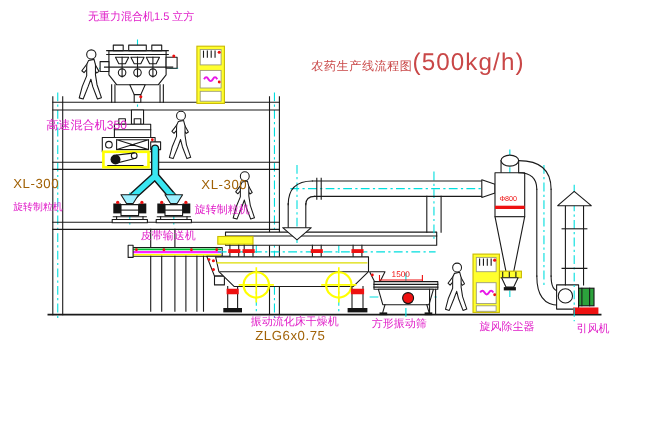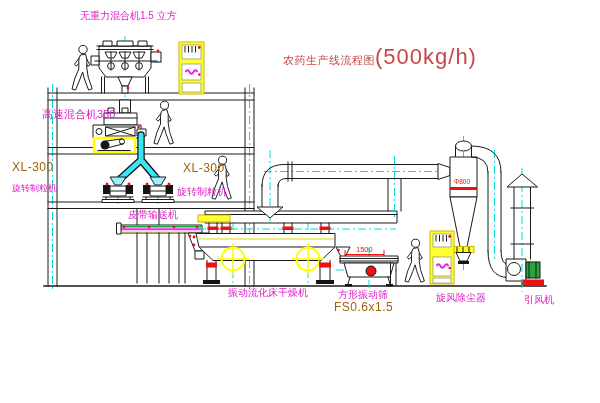--- a/index.html
+++ b/index.html
@@ -354,23 +354,23 @@
 
 <div class="lbl-model" style="left:12px;top:161px">XL-300</div>
 <div class="lbl sm9" style="left:12px;top:184px">旋转制粒机</div>
 
 <div class="lbl-model" style="left:183px;top:162px">XL-300</div>
 <div class="lbl" style="left:177px;top:187px">旋转制粒机</div>
 
 <div class="lbl" style="left:128px;top:210px">皮带输送机</div>
 
 <div class="lbl" style="left:228px;top:288px">振动流化床干燥机</div>
+<div class="lbl-model" style="left:232px;top:299px">ZLG6x0.75</div>
 
 <div class="lbl" style="left:338px;top:290px">方形振动筛</div>
-<div class="lbl-model" style="left:334px;top:301px">FS0.6x1.5</div>
 
 <div class="lbl" style="left:436px;top:293px">旋风除尘器</div>
 <div class="lbl" style="left:524px;top:295px">引风机</div>
 
 <div class="dim" style="left:356px;top:246px">1500</div>
 <div class="dim tiny" style="left:454px;top:179px">Φ800</div>
 
 </div>
 
 </body></html>

